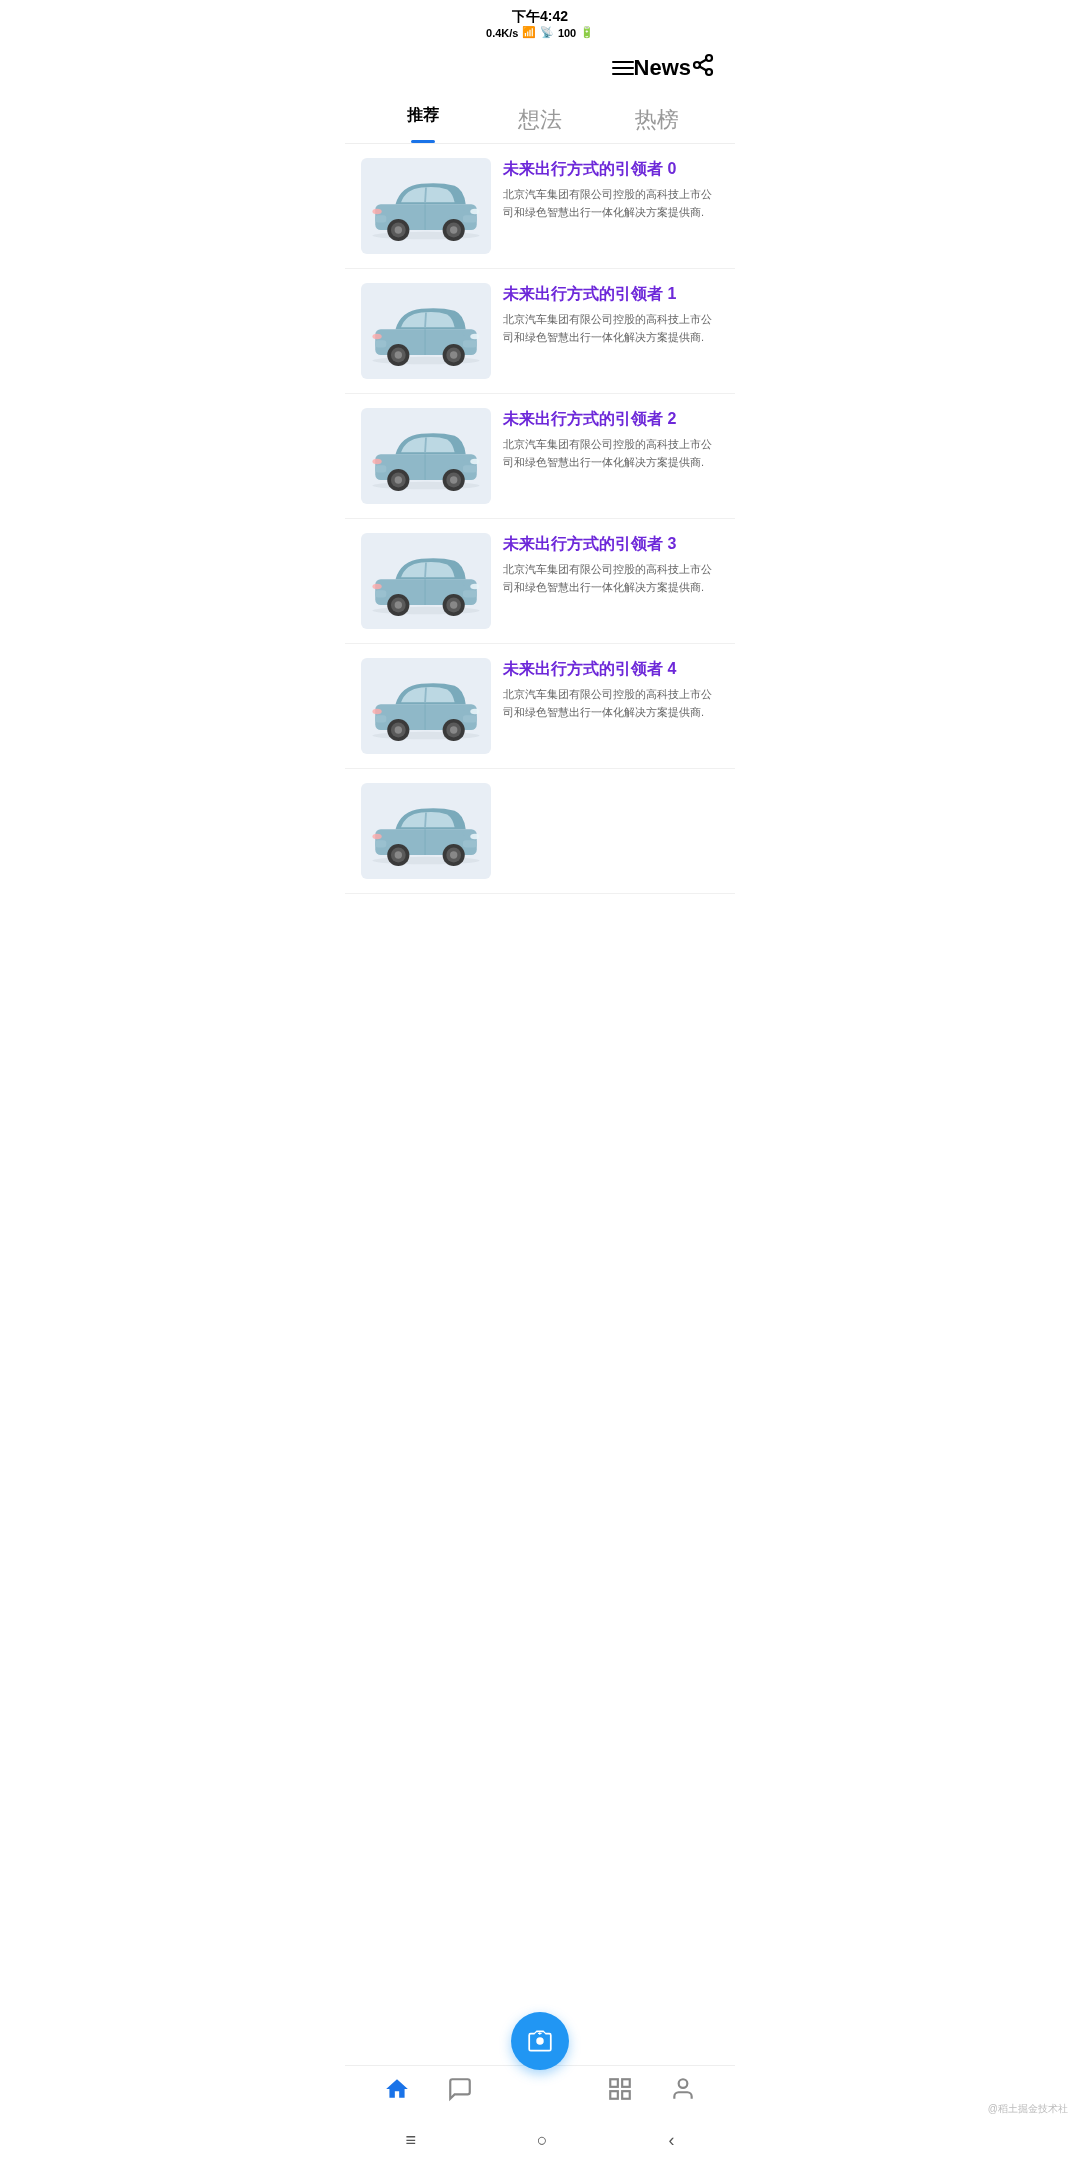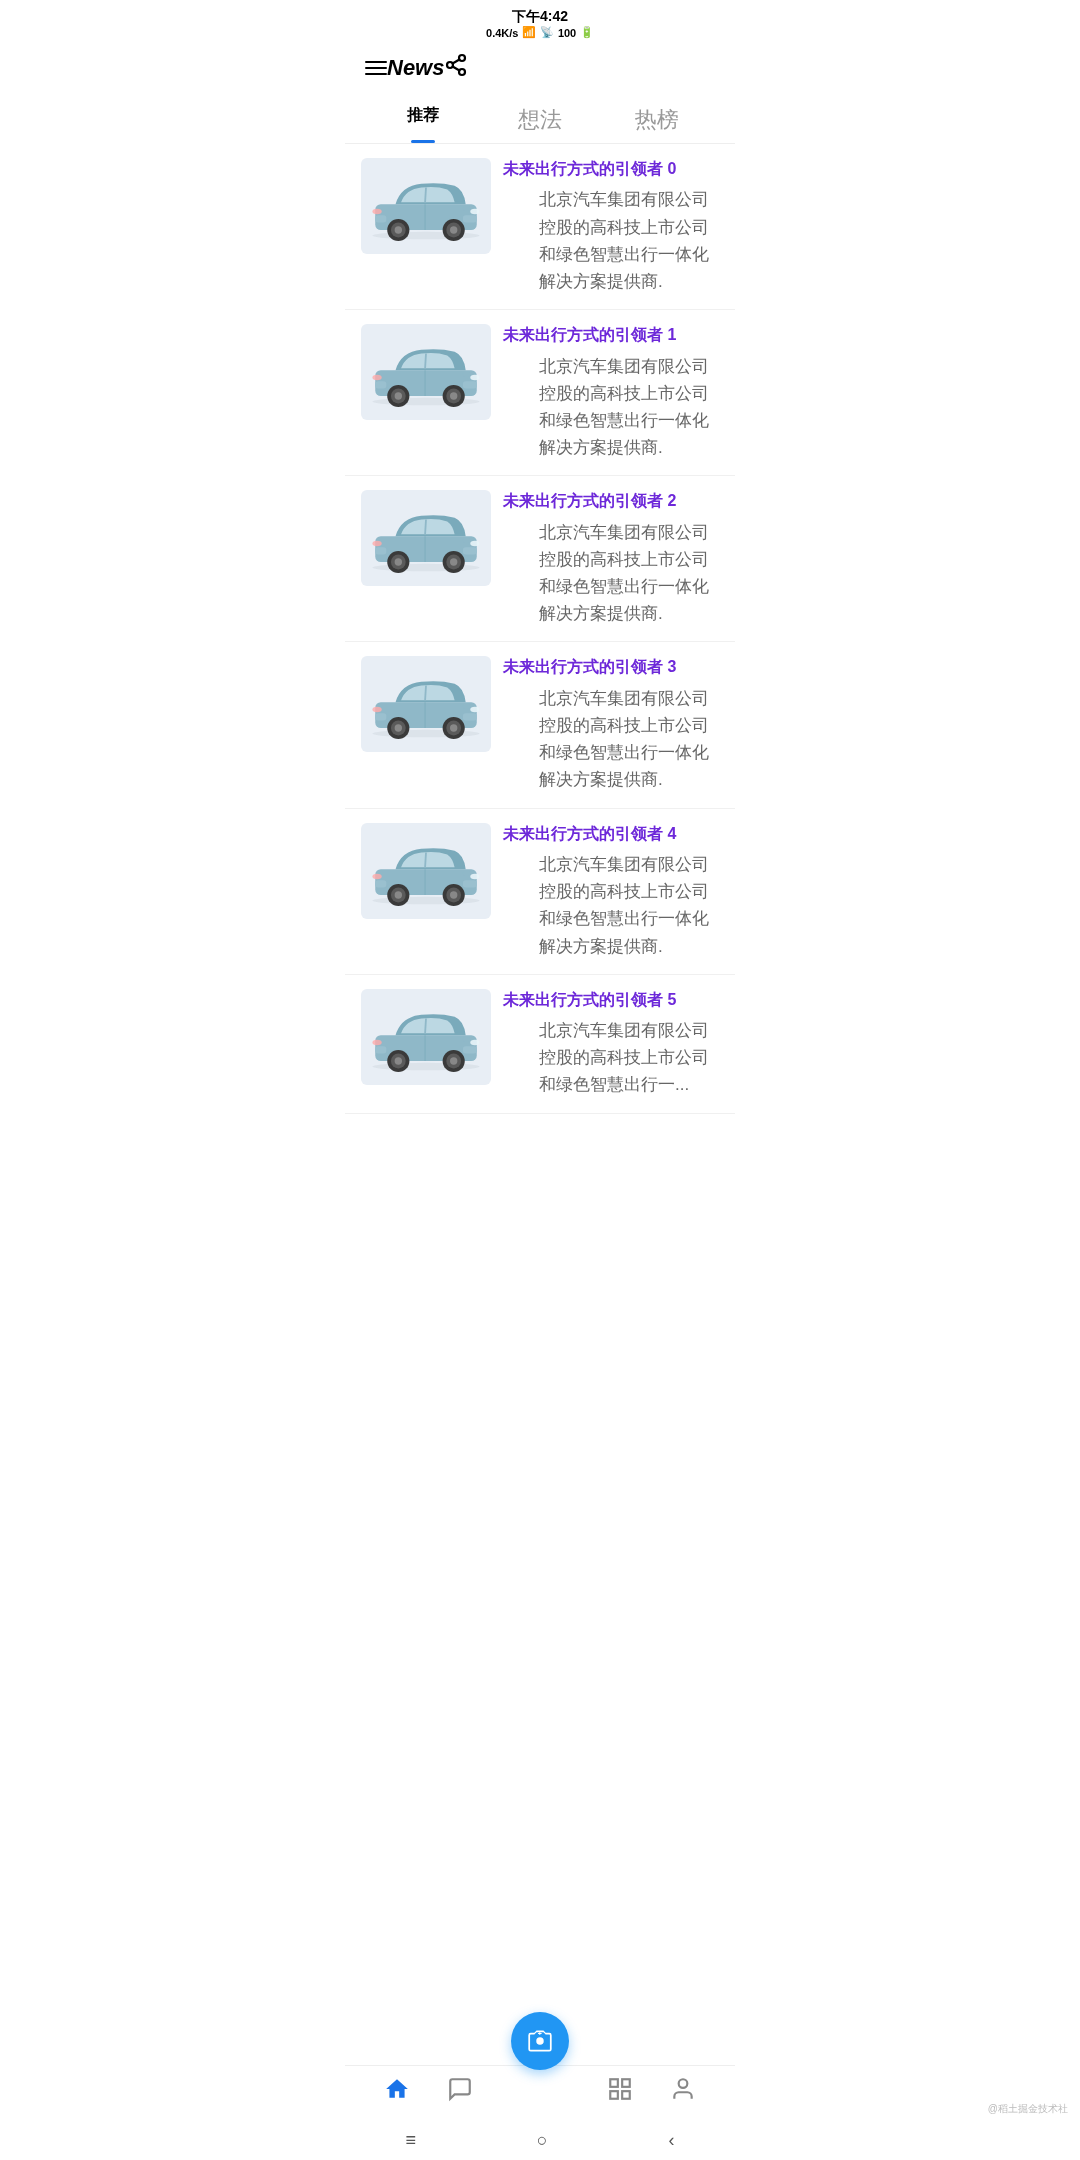--- a/index.html
+++ b/index.html
@@ -31,25 +31,24 @@
       display: flex;
       align-items: center;
       gap: 4px;
       font-size: 11px;
       justify-content: flex-end;
     }
 
     
     .header {
       display: flex;
-      justify-content: flex-start;
+      justify-content: flex-end;
       align-items: center;
       padding: 10px 20px 12px;
       background: #fff;
-      font-style: italic;
     }
     .header-title {
       font-size: 22px;
       font-weight: 700;
       color: #000;
     }
     .menu-icon {
       display: flex;
       flex-direction: column;
       gap: 4px;
@@ -129,24 +128,23 @@
       flex: 1;
     }
     .news-title {
       font-size: 16px;
       font-weight: 600;
       color: #6d28d9;
       margin-bottom: 6px;
       line-height: 1.4;
     }
     .news-desc {
-      font-size: 17px;
+      font-size: 11px;
       color: #666;
       line-height: 1.6;
-      margin-left: 36px;
     }
 
     
     .bottom-nav {
       position: fixed;
       bottom: 40px;
       left: 50%;
       transform: translateX(-50%);
       width: 390px;
       display: flex;
@@ -481,24 +479,20 @@
       <circle cx="35" cy="66" r="4" fill="#888"></circle>
       <circle cx="95" cy="66" r="12" fill="#3a3a3a"></circle>
       <circle cx="95" cy="66" r="8" fill="#5a5a5a"></circle>
       <circle cx="95" cy="66" r="4" fill="#888"></circle>
 
       <line x1="64" y1="38" x2="64" y2="66" stroke="#7aaabb" stroke-width="1.5" opacity="0.6"></line>
 
       <rect x="105" y="40" width="8" height="5" rx="2" fill="#8fb8c8"></rect>
     </svg>
       </div>
-      <div class="news-content">
-        <div class="news-title">未来出行方式的引领者 5</div>
-        <div class="news-desc">北京汽车集团有限公司控股的高科技上市公司和绿色智慧出行一...</div>
-      </div>
     </div>
   </div>
 
 <div class="fab-btn">
   <svg viewBox="0 0 24 24">
     <path d="M12 15.2A3.2 3.2 0 1 0 12 8.8a3.2 3.2 0 0 0 0 6.4z"></path>
     <path d="M9 3L7.17 5H4a2 2 0 0 0-2 2v12a2 2 0 0 0 2 2h16a2 2 0 0 0 2-2V7a2 2 0 0 0-2-2h-3.17L15 3H9zm0 1.5h6l1.83 2H20a.5.5 0 0 1 .5.5v12a.5.5 0 0 1-.5.5H4a.5.5 0 0 1-.5-.5V7a.5.5 0 0 1 .5-.5h3.17L9 4.5z"></path>
     <text x="10" y="8" font-size="6" fill="white" font-weight="bold">+</text>
   </svg>
 </div>

